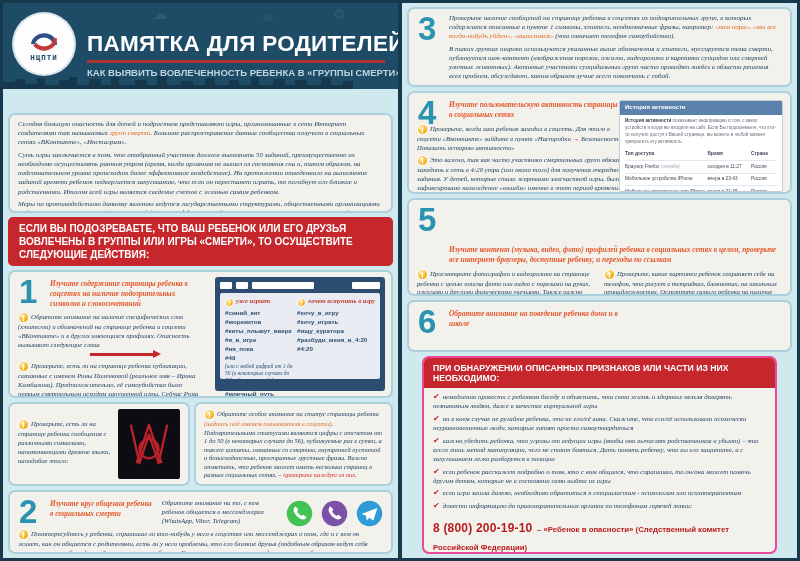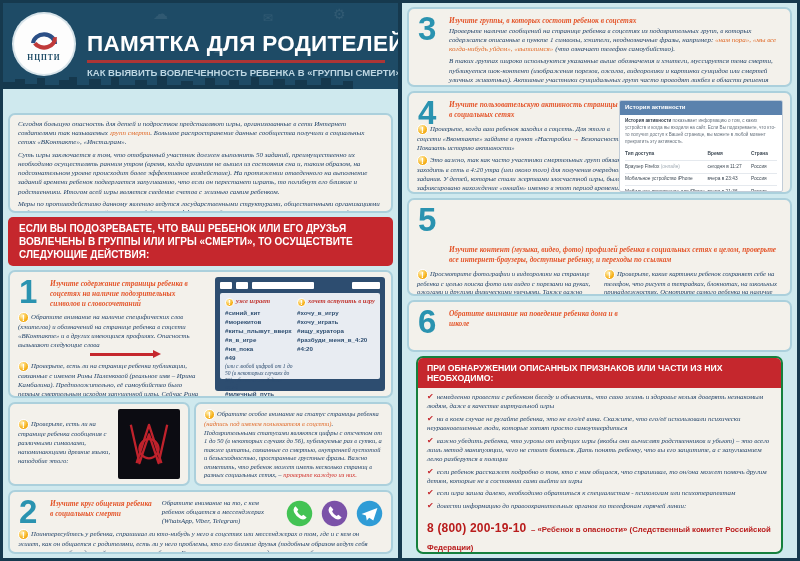--- a/index.html
+++ b/index.html
@@ -9,21 +9,21 @@
   .pr{border-left-width:2px;padding-top:4px;}
 
   
   .hdr{position:relative;height:86px;flex:0 0 86px;background:#1e4b66;overflow:hidden;margin-bottom:4px;}
   .decor{position:absolute;color:#fff;opacity:.08;font-style:normal;}
   .d1{left:150px;top:2px;font-size:15px;}
   .d2{left:260px;top:8px;font-size:12px;}
   .d3{left:330px;top:3px;font-size:14px;}
   .d4{left:210px;top:40px;font-size:11px;}
   .logo{position:absolute;left:11px;top:11px;width:60px;height:60px;background:#fdfdfd;border-radius:50%;display:flex;flex-direction:column;align-items:center;justify-content:center;box-shadow:0 0 0 2px #d8e4ea;}
-  .logo-txt{font-family:Liberation Serif, serif;font-size:7.5px;font-weight:bold;color:#1e4b66;letter-spacing:1px;margin-top:1px;}
+  .logo-txt{font-family:Liberation Mono, monospace;font-size:7.5px;font-weight:bold;color:#1e4b66;letter-spacing:1px;margin-top:1px;}
   .hdr-main{margin-left:84px;padding-top:30px;}
   .hdr-title{font-family:"Liberation Sans",sans-serif;font-weight:bold;font-size:22.5px;color:#fff;letter-spacing:.3px;line-height:1;white-space:nowrap;}
   .hdr-rule{width:298px;height:3px;background:#ad3535;margin:4px 0;}
   .hdr-sub{font-family:"Liberation Sans",sans-serif;font-weight:bold;font-size:9.5px;color:#bdd6e2;white-space:nowrap;}
   .skyline{position:absolute;bottom:0;left:0;}
 
   
   .box{margin:0 5px 4px;border:2px solid #abd0dc;border-radius:7px;background:#f3f1eb;padding:5px 8px;color:#1f4066;font-style:italic;font-size:7px;line-height:1.32;position:relative;overflow:hidden;box-sizing:border-box;}
   .box p{margin:0 0 3px;}
   .hl-o{color:#e06a28;}
@@ -89,21 +89,21 @@
   .vk-c1{flex:1.9;}.vk-c2{flex:1;}.vk-c3{flex:.6;}
   .vk-extra{color:#a3adb6;}
   .i5{flex:0 0 98px;}
   .i5 .head{margin-left:32px;margin-top:40px;}
   .i5-cols{display:flex;gap:9px;}
   .i5-cols>p{flex:1;font-size:6.7px;margin:0;}
   .i6{flex:0 0 52px;}
   .i6 .head{width:170px;}
 
   
-  .bbox{flex:1;margin:0 14px 4px;border:2px solid #15803d;border-radius:7px;background:#f3f1eb;overflow:hidden;display:flex;flex-direction:column;}
+  .bbox{flex:1;margin:0 20px 4px;border:2px solid #ec4899;border-radius:7px;background:#f3f1eb;overflow:hidden;display:flex;flex-direction:column;}
   .banner2{background:#c5272d;color:#fff;font-family:"Liberation Sans",sans-serif;font-weight:bold;font-size:8.7px;padding:5px 9px;}
   .checks{padding:4px 9px 1px;color:#1f4066;font-style:italic;font-size:6.9px;line-height:1.3;}
   .chk-i{margin-bottom:2.5px;}
   .chk{color:#c5272d;font-style:normal;font-size:8px;margin-right:3px;}
   .phones{padding:1px 9px 0;color:#b91c1c;font-family:"Liberation Sans",sans-serif;font-style:normal;}
   .ph-line{margin:2px 0;font-weight:bold;}
   .ph-num{font-size:12px;letter-spacing:.2px;}
   .ph-lab{font-size:7.8px;}
 </style>
 </head>
@@ -224,21 +224,20 @@
       </div>
       <p><span class="warn">!</span><span>Поинтересуйтесь у ребенка, спрашивал ли кто-нибудь у него в соцсетях или мессенджерах о том, где и с кем он живет, как он общается с родителями, есть ли у него проблемы, кто его близкие друзья (подобным образом ведут себя «кураторы», чтобы в дальнейшем угрожать ребенку: «Если ты не выполнишь все задания, то мы убьем твою семью, близких, друзей»).</span></p>
       <p><span class="hl-o bold">«Куратор»</span><span> – это ведущий смертельной игры, назначающий задания и следящий за их выполнением, он же и угрожает расправой за неисполнение. Если вы не обнаружили явных признаков причастности к игре вашего ребенка, просмотрите друзей, указанных в его профилях, на наличие описанных пунктов.</span></p>
     </section>
   </div>
 
   <div class="panel pr">
 
     <section class="box i3">
       <div class="num">3</div>
-      <div class="head">Изучите группы, в которых состоит ребенок в соцсетях</div>
       <p><span>Проверьте наличие сообщений на странице ребенка в соцсетях из подозрительных групп, в которых содержатся описанные в пункте 1 символы, хэштеги, неоднозначные фразы, например: </span><span class="hl-o">«нам пора», «мы все когда-нибудь уйдем», «выпилимся»</span><span> (что означает телефон самоубийство).</span></p>
       <p>В таких группах широко используются указанные выше обозначения и хэштеги, муссируется тема смерти, публикуется шок-контент (изображения порезов, ожогов, видеоролики и картинки суицидов или смертей уличных животных). Активные участники суицидальных групп часто проводят ликбез в области решения всех проблем, обсуждают, каким образом лучше всего покончить с собой.</p>
     </section>
 
     <section class="box i4">
       <div class="num">4</div>
       <div class="head">Изучите пользовательскую активность страницы ребенка в социальных сетях</div>
       <div class="i4-left">
         <p><span class="warn">!</span><span>Проверьте, когда ваш ребенок заходил в соцсеть. Для этого в соцсети «Вконтакте» зайдите в пункт «Настройки </span><span class="arrow-glyph">→</span><span> Безопасность </span><span class="arrow-glyph">→</span><span> Показать историю активности»</span></p>
         <p><span class="warn">!</span><span>Это важно, так как часто участники смертельных групп обязаны заходить в сеть в 4:20 утра (или около того) для получения очередного задания. У детей, которые стали жертвами злосчастной игры, было зафиксировано нахождение «онлайн» именно в этот период времени.</span></p>

